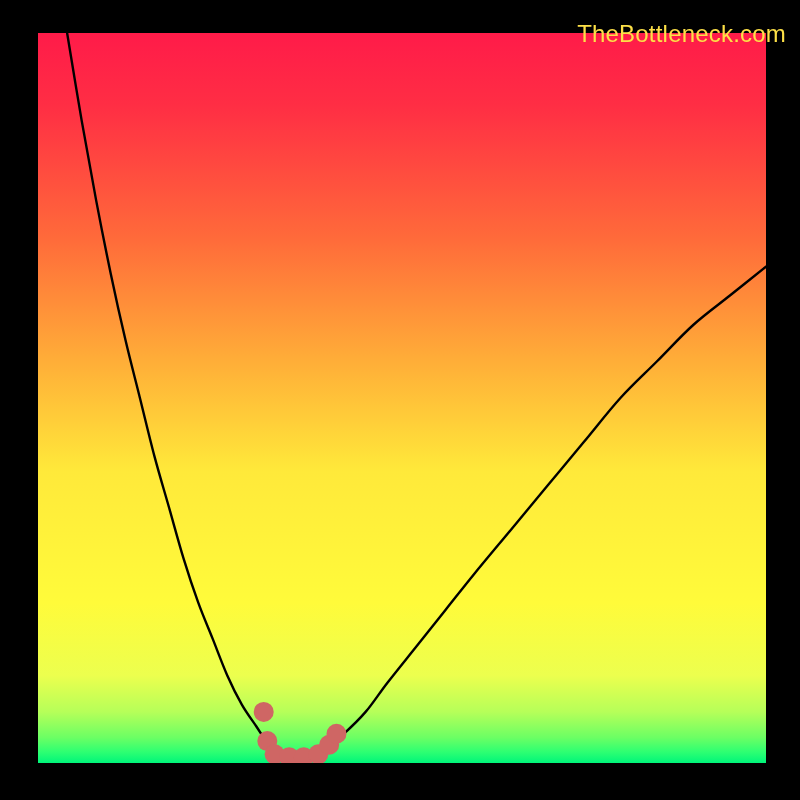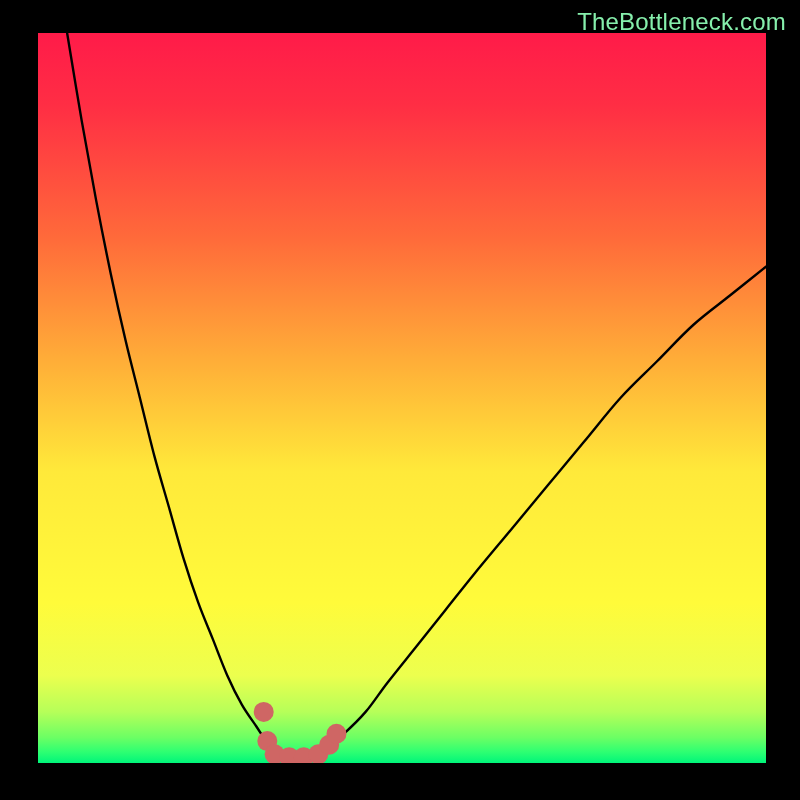--- a/index.html
+++ b/index.html
@@ -11,26 +11,26 @@
     overflow: hidden;
   }
   .frame {
     position: relative;
     width: 800px;
     height: 800px;
     background: #000;
   }
   .watermark {
     position: absolute;
-    top: 8px;
+    top: 20px;
     right: 14px;
     font-family: Arial, Helvetica, sans-serif;
     font-size: 24px;
     font-weight: 500;
-    color: #86efac;
+    color: #fde047;
     letter-spacing: 0.2px;
     z-index: 10;
   }
   svg.plot {
     position: absolute;
     left: 38px;
     top: 33px;
     width: 728px;
     height: 730px;
   }

